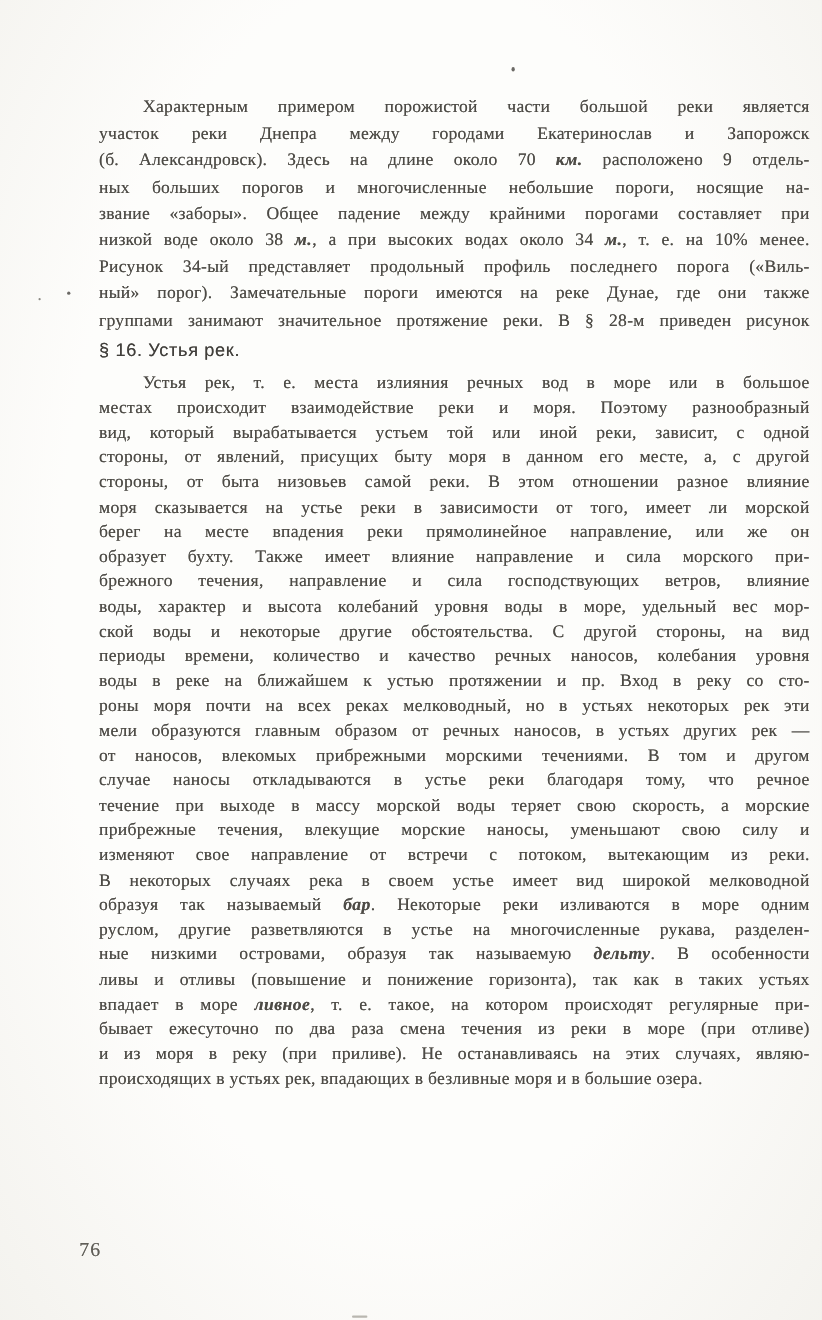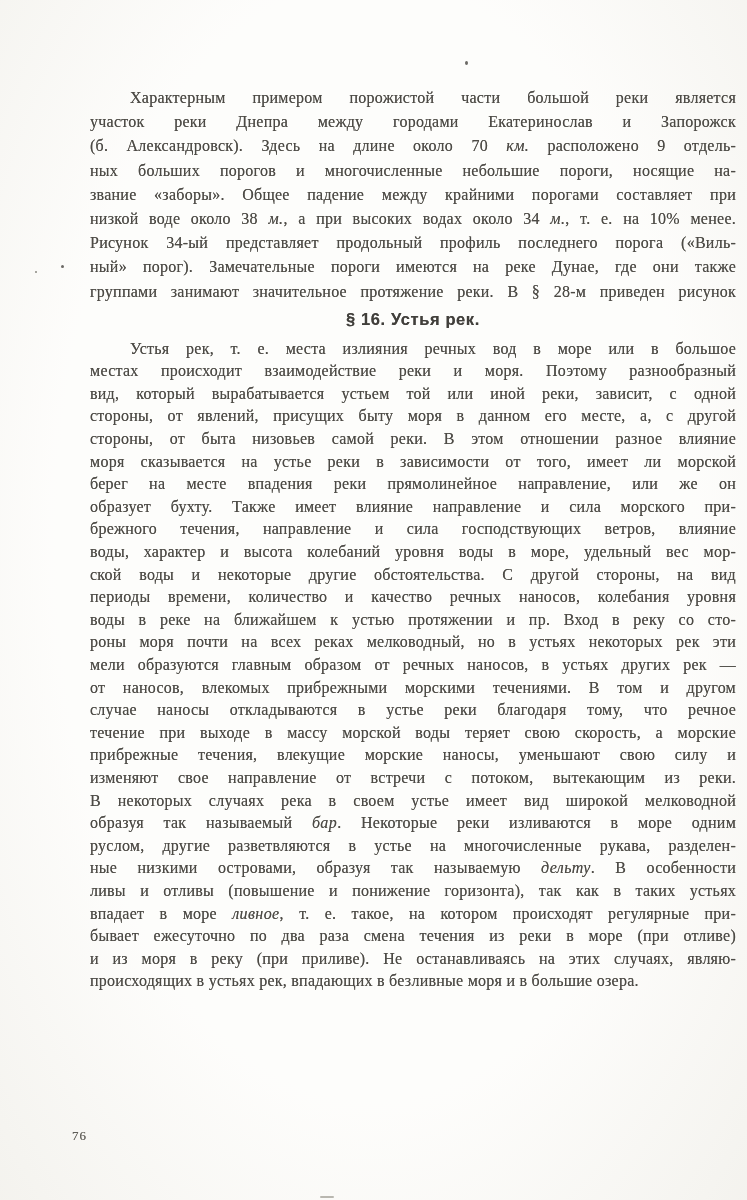--- a/index.html
+++ b/index.html
@@ -11,36 +11,36 @@
   }
   .content{position:absolute;left:64px;top:86px;width:646px;margin-left:26px;}
   .para{color:#4d4b46;font-size:16px;letter-spacing:.25px;
         text-shadow:0 0 .6px rgba(77,75,70,.75);}
   .para .line{text-align:justify;text-align-last:justify;white-space:normal;}
   .para .line.first{text-indent:40px;}
   .para .line.last{text-align-last:left;}
   .para-1 .line{line-height:24.2px;height:24.2px;}
   .para-2 .line{line-height:22.6px;height:22.6px;}
   .section-heading{
-    font-family:"Liberation Sans",sans-serif;font-weight:700;
-    font-size:16.5px;color:#413f3b;text-align:center;
+    font-family:"Liberation Sans",sans-serif;font-weight:400;
+    font-size:16.5px;color:#413f3b;text-align:left;
     margin:4px 0 8px 0;line-height:22px;letter-spacing:.6px;
     text-shadow:0 0 .5px rgba(65,63,59,.7);
   }
   .page-number{
     position:absolute;left:72px;top:1126px;line-height:20px;
-    font-size:13px;color:#605e58;letter-spacing:1px;
+    font-size:18px;color:#605e58;letter-spacing:1px;
     text-shadow:0 0 .6px rgba(96,94,88,.7);
   }
   .speck{position:absolute;background:#6b6965;border-radius:50%;}
   .speck.s1{left:465px;top:61px;width:3px;height:4px;}
   .speck.s2{left:61px;top:265px;width:3px;height:3px;}
   .speck.s3{left:35px;top:271px;width:2px;height:2px;background:#8a8882;}
   .speck.s4{left:320px;top:1196px;width:14px;height:2px;border-radius:1px;background:#b9b7b0;}
-  i{letter-spacing:.4px;}
+  i{letter-spacing:.4px;font-weight:bold;}
 </style>
 </head>
 <body>
 
 <div class="page">
   <div class="content">
     <div class="para para-1">
         <div class="line first">Характерным примером порожистой части большой реки является</div>
         <div class="line">участок реки Днепра между городами Екатеринослав и Запорожск</div>
         <div class="line">(б. Александровск). Здесь на длине около 70 <i>км.</i> расположено 9 отдель-</div>

